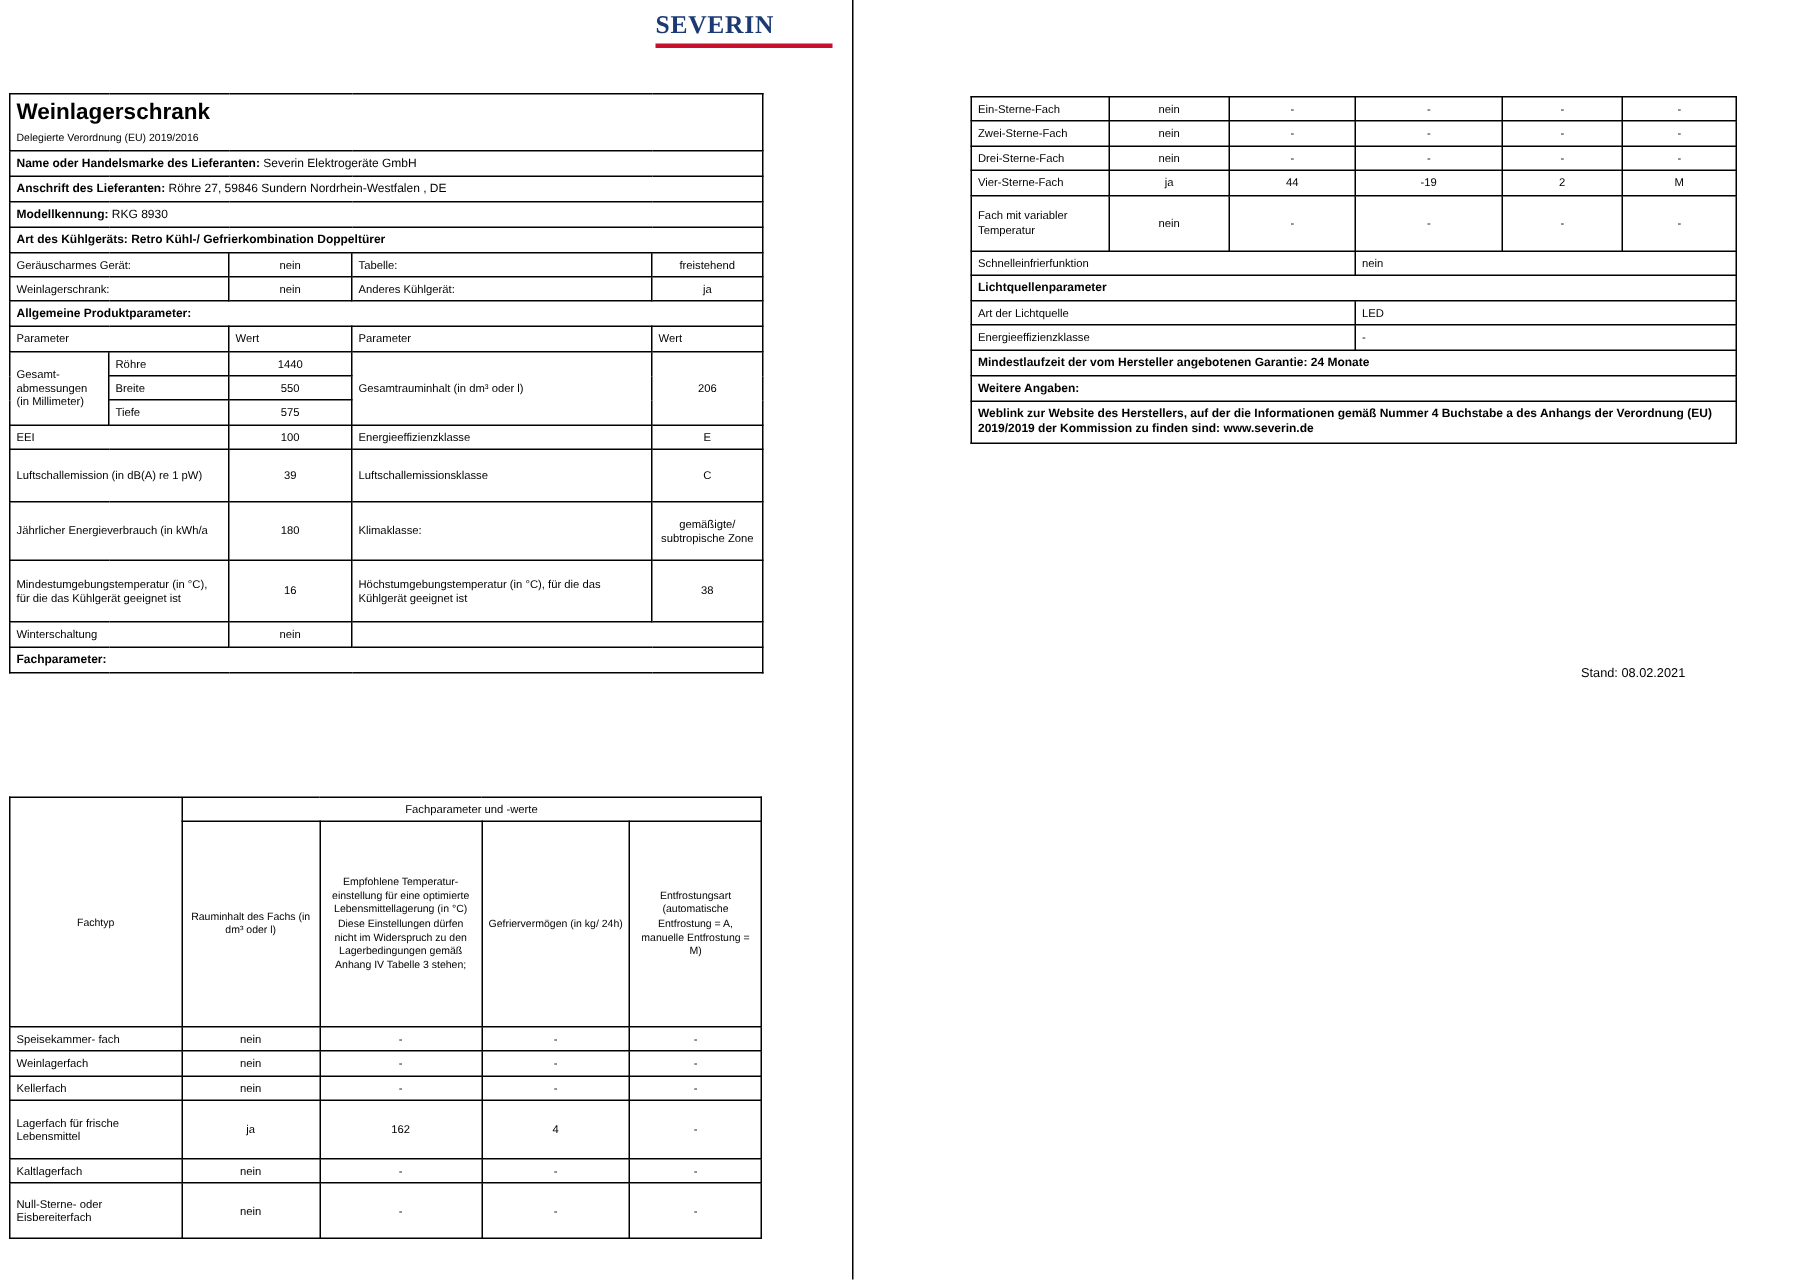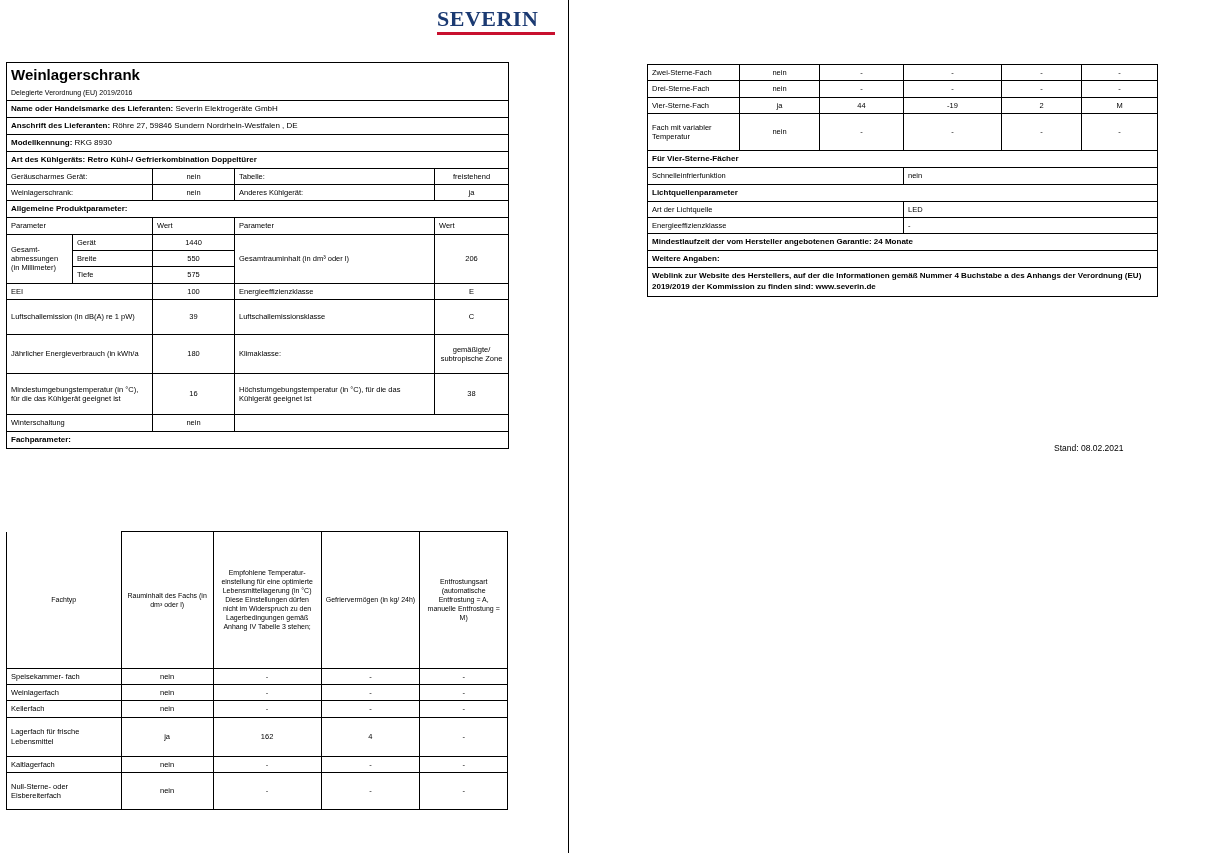--- a/index.html
+++ b/index.html
@@ -28,21 +28,21 @@
     top: 0;
     width: 1px;
     height: 853px;
     background: #000000;
   }
 
   
   .logo {
     font-family: "Liberation Serif", serif;
     font-weight: bold;
-    font-size: 22px;
+    font-size: 17px;
     letter-spacing: 0.5px;
     color: #1b3a72;
     line-height: 1;
     display: inline-block;
     text-align: right;
   }
   .logo-underline {
     height: 3px;
     background: #c8102e;
     margin-top: 2px;
@@ -172,21 +172,21 @@
         <td colspan="5" class="b" style="font-size:8px">Allgemeine Produktparameter:</td>
       </tr>
       <tr>
         <td colspan="2">Parameter</td>
         <td>Wert</td>
         <td>Parameter</td>
         <td>Wert</td>
       </tr>
       <tr>
         <td rowspan="3">Gesamt- abmessungen (in Millimeter)</td>
-        <td>Gerät</td>
+        <td>Röhre</td>
         <td class="c">1440</td>
         <td rowspan="3">Gesamtrauminhalt (in dm³ oder l)</td>
         <td rowspan="3" class="c">206</td>
       </tr>
       <tr>
         <td>Breite</td>
         <td class="c">550</td>
       </tr>
       <tr>
         <td>Tiefe</td>
@@ -229,20 +229,24 @@
 
   <table class="left-table" style="top:531px;">
     <colgroup>
       <col style="width:102px">
       <col style="width:82px">
       <col style="width:96px">
       <col style="width:88px">
       <col style="width:78px">
     </colgroup>
     <tbody>
+      <tr>
+        <td style="border-top:1px solid #000;border-left:1px solid #000;border-bottom:none;border-right:none"></td>
+        <td colspan="4" class="c">Fachparameter und -werte</td>
+      </tr>
       <tr>
         <td class="c fachparam-head" style="border-top:none;height:130px">Fachtyp</td>
         <td class="c fachparam-head">Rauminhalt des Fachs (in dm³ oder l)</td>
         <td class="c fachparam-head">Empfohlene Temperatur- einstellung für eine optimierte Lebensmittellagerung (in °C) Diese Einstellungen dürfen nicht im Widerspruch zu den Lagerbedingungen gemäß Anhang IV Tabelle 3 stehen;</td>
         <td class="c fachparam-head">Gefriervermögen (in kg/ 24h)</td>
         <td class="c fachparam-head">Entfrostungsart (automatische Entfrostung = A, manuelle Entfrostung = M)</td>
       </tr>
 
       <tr>
         <td>Speisekammer- fach</td>
@@ -301,20 +305,28 @@
   <colgroup>
     <col style="width:92px">
     <col style="width:80px">
     <col style="width:84px">
     <col style="width:98px">
     <col style="width:80px">
     <col style="width:76px">
   </colgroup>
   <tbody>
     <tr>
+      <td>Ein-Sterne-Fach</td>
+      <td class="c">nein</td>
+      <td class="c">-</td>
+      <td class="c">-</td>
+      <td class="c">-</td>
+      <td class="c">-</td>
+    </tr>
+    <tr>
       <td>Zwei-Sterne-Fach</td>
       <td class="c">nein</td>
       <td class="c">-</td>
       <td class="c">-</td>
       <td class="c">-</td>
       <td class="c">-</td>
     </tr>
     <tr>
       <td>Drei-Sterne-Fach</td>
       <td class="c">nein</td>
@@ -333,23 +345,20 @@
     </tr>
     <tr>
       <td style="height:30px">Fach mit variabler Temperatur</td>
       <td class="c">nein</td>
       <td class="c">-</td>
       <td class="c">-</td>
       <td class="c">-</td>
       <td class="c">-</td>
     </tr>
     <tr>
-      <td colspan="6" class="b" style="font-size:8px">Für Vier-Sterne-Fächer</td>
-    </tr>
-    <tr>
       <td colspan="3">Schnelleinfrierfunktion</td>
       <td colspan="3">nein</td>
     </tr>
     <tr>
       <td colspan="6" class="b" style="font-size:8px">Lichtquellenparameter</td>
     </tr>
     <tr>
       <td colspan="3">Art der Lichtquelle</td>
       <td colspan="3">LED</td>
     </tr>

